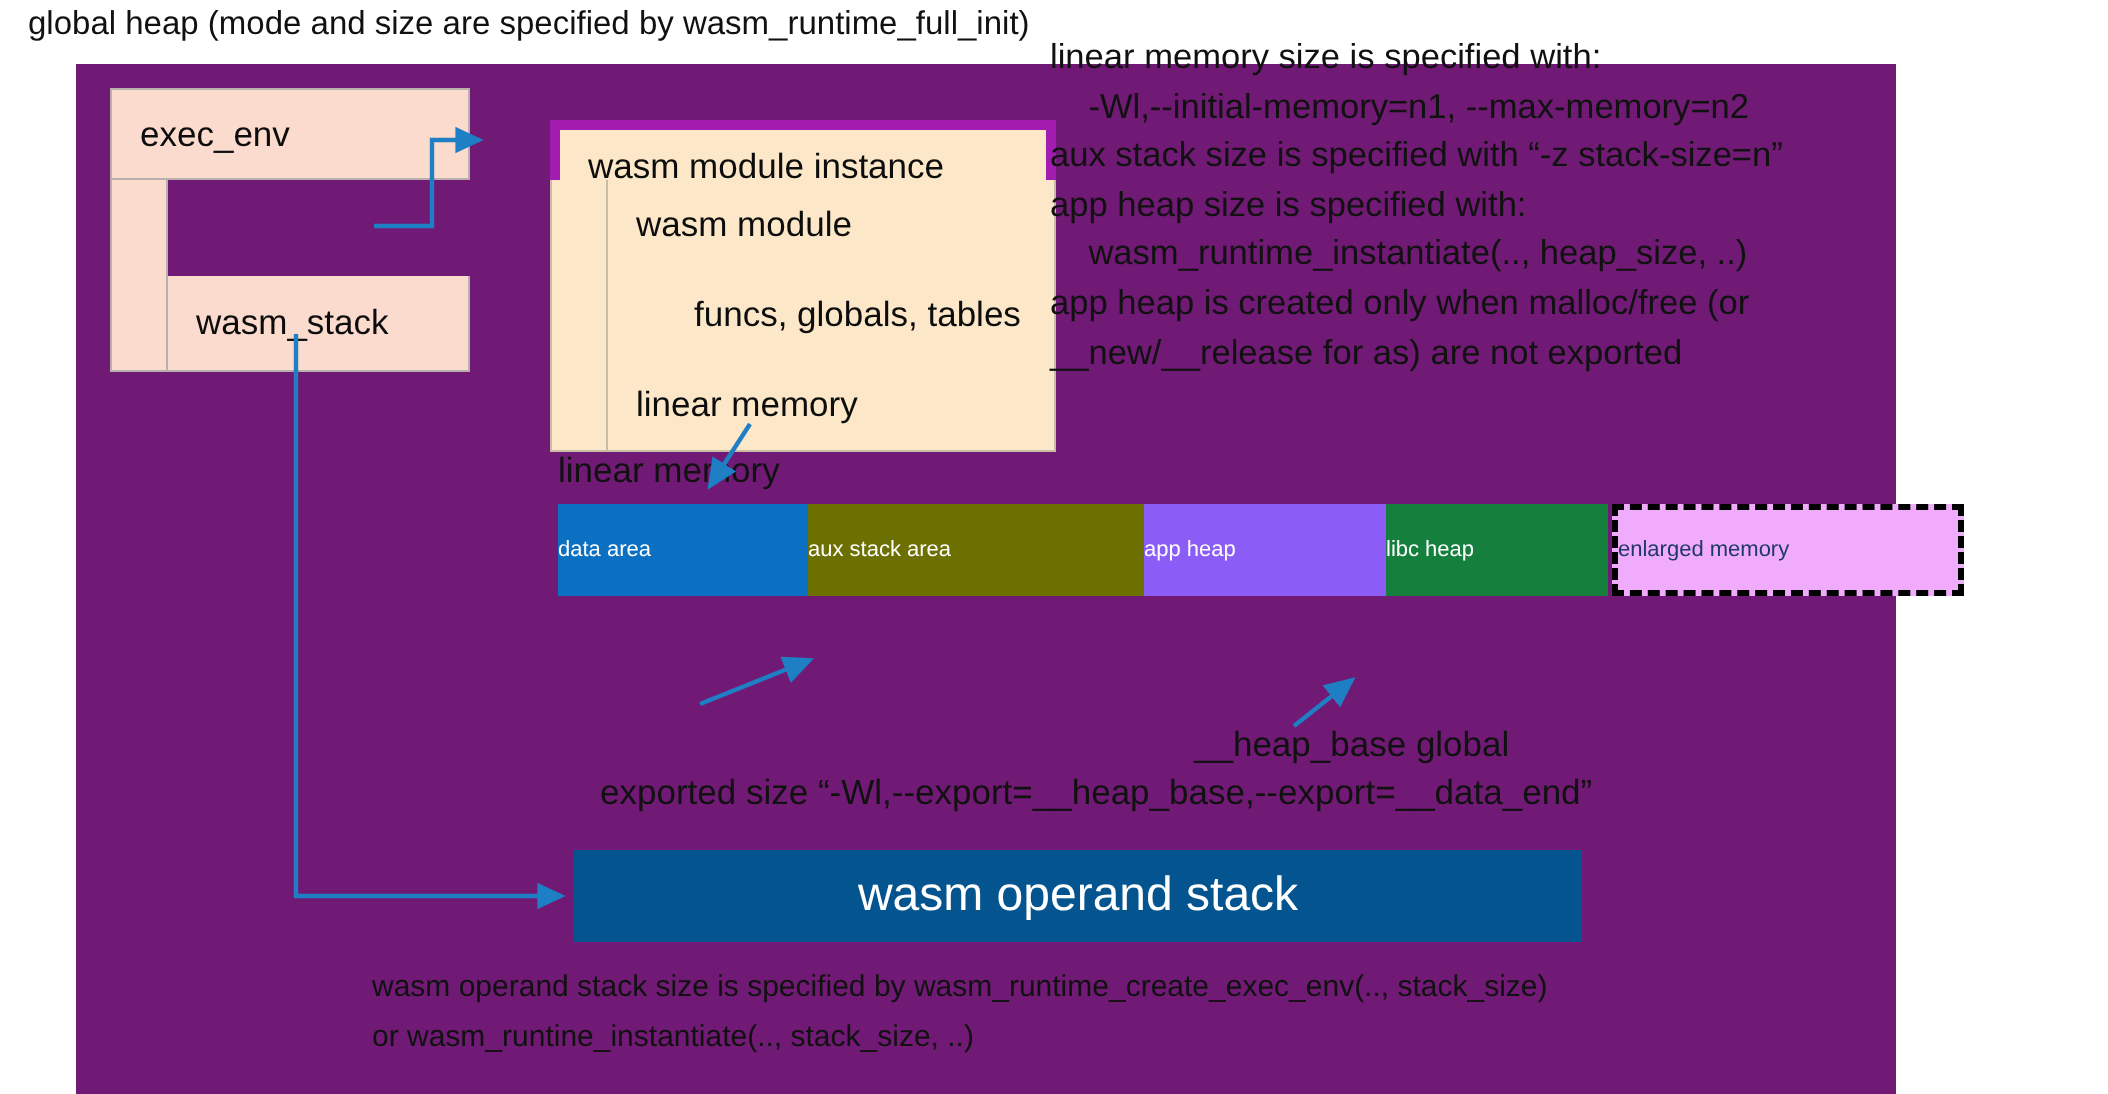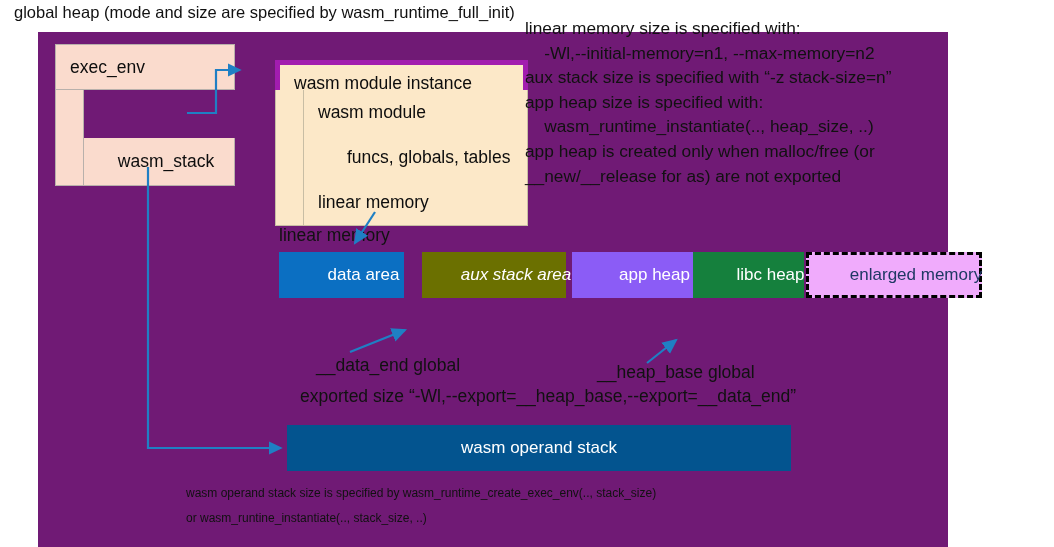--- a/index.html
+++ b/index.html
@@ -28,21 +28,21 @@
     display:flex;align-items:center;
     font-size:17.5px;color:#0d0d0d;
   }
   .cell span{padding-left:14px;}
 
   
   .execenv{left:17px;top:12px;width:180px;height:142px;}
   .c-exec{left:0;top:0;width:180px;height:46px;background:#fadbcd;border:1px solid #b8b0ab;}
   .c-modinst{left:28px;top:46px;width:152px;height:48px;background:#fadbcd;border:1px solid #b8b0ab;border-top:none;}
   .c-execleft{left:0;top:46px;width:29px;height:96px;background:#fadbcd;border:1px solid #b8b0ab;border-top:none;}
-  .c-wasmstack{left:28px;top:94px;width:152px;height:48px;background:#fadbcd;border:1px solid #b8b0ab;border-top:none;justify-content:center;}
+  .c-wasmstack{left:28px;top:94px;width:152px;height:48px;background:#fadbcd;border:1px solid #b8b0ab;border-top:none;}
 
   
   .wmi{left:237px;top:12px;width:253px;height:182px;}
   .c-wmi{left:0;top:16px;width:253px;height:46px;background:#fce8c8;border:5px solid #a21caf;}
   .c-wmileft{left:0;top:46px;width:29px;height:136px;background:#fce8c8;border:1px solid #c8bda4;border-top:none;}
   .c-wmod{left:28px;top:46px;width:225px;height:46px;background:#fce8c8;border:1px solid #c8bda4;border-top:none;}
   .c-wfuncs{left:28px;top:91px;width:225px;height:46px;background:#fce8c8;border:1px solid #c8bda4;border-top:none;padding-left:29px;}
   .c-wlinmem{left:28px;top:136px;width:225px;height:46px;background:#fce8c8;border:1px solid #c8bda4;border-top:none;}
 
   
@@ -54,49 +54,49 @@
   
   .lm-label{
     position:absolute;left:279px;top:225px;
     font-size:17.5px;color:#111;
   }
 
   
   .membar{position:absolute;left:279px;top:252px;height:46px;width:703px;}
   .seg{
     position:absolute;top:0;height:46px;box-sizing:border-box;
-    display:flex;align-items:center;justify-content:center;
-    font-size:17px;color:#ffffff;white-space:nowrap;padding-left:44px;
+    display:flex;align-items:center;
+    font-size:11px;color:#ffffff;white-space:nowrap;
   }
   .seg-data{left:0;width:125px;background:#0b6fc2;}
-  .seg-aux{left:143px;width:144px;background:#6b7000;font-style:italic;}
+  .seg-aux{left:125px;width:168px;background:#6b7000;}
   .seg-app{left:293px;width:121px;background:#8b5cf6;}
   .seg-libc{left:414px;width:111px;background:#15803d;}
   .seg-enl{
     left:527px;width:176px;background:#f0abfc;color:#1f3864;
     border:3px dashed #000000;
   }
 
   
   .ann{position:absolute;font-size:17.5px;color:#111;white-space:nowrap;}
   .ann-data{left:316px;top:355px;}
   .ann-heap{left:597px;top:362px;}
   .ann-export{left:300px;top:386px;}
 
   
   .opstack{
     position:absolute;left:287px;top:425px;width:504px;height:46px;
     background:#03548f;display:flex;align-items:center;justify-content:center;
-    font-size:17px;color:#ffffff;
+    font-size:24px;color:#ffffff;
   }
 
   
   .caption{
     position:absolute;left:186px;top:481px;width:860px;
-    font-size:12px;line-height:25px;color:#111;white-space:pre;
+    font-size:15px;line-height:25px;color:#111;white-space:pre;
   }
 
   svg.overlay{position:absolute;left:0;top:0;width:1054px;height:547px;pointer-events:none;}
 </style>
 </head>
 <body>
 
 <div id="root">
 
   <div class="title">global heap (mode and size are specified by wasm_runtime_full_init)</div>
@@ -152,21 +152,20 @@
       <span>app heap</span>
     </div>
     <div class="seg seg-libc">
       <span>libc heap</span>
     </div>
     <div class="seg seg-enl">
       <span>enlarged memory</span>
     </div>
   </div>
 
-  <div class="ann ann-data">__data_end global</div>
   <div class="ann ann-heap">__heap_base global</div>
   <div class="ann ann-export">exported size “-Wl,--export=__heap_base,--export=__data_end”</div>
 
   <div class="opstack">
     <span>wasm operand stack</span>
   </div>
 
   <div class="caption">wasm operand stack size is specified by wasm_runtime_create_exec_env(.., stack_size)
 or wasm_runtine_instantiate(.., stack_size, ..)</div>
 

